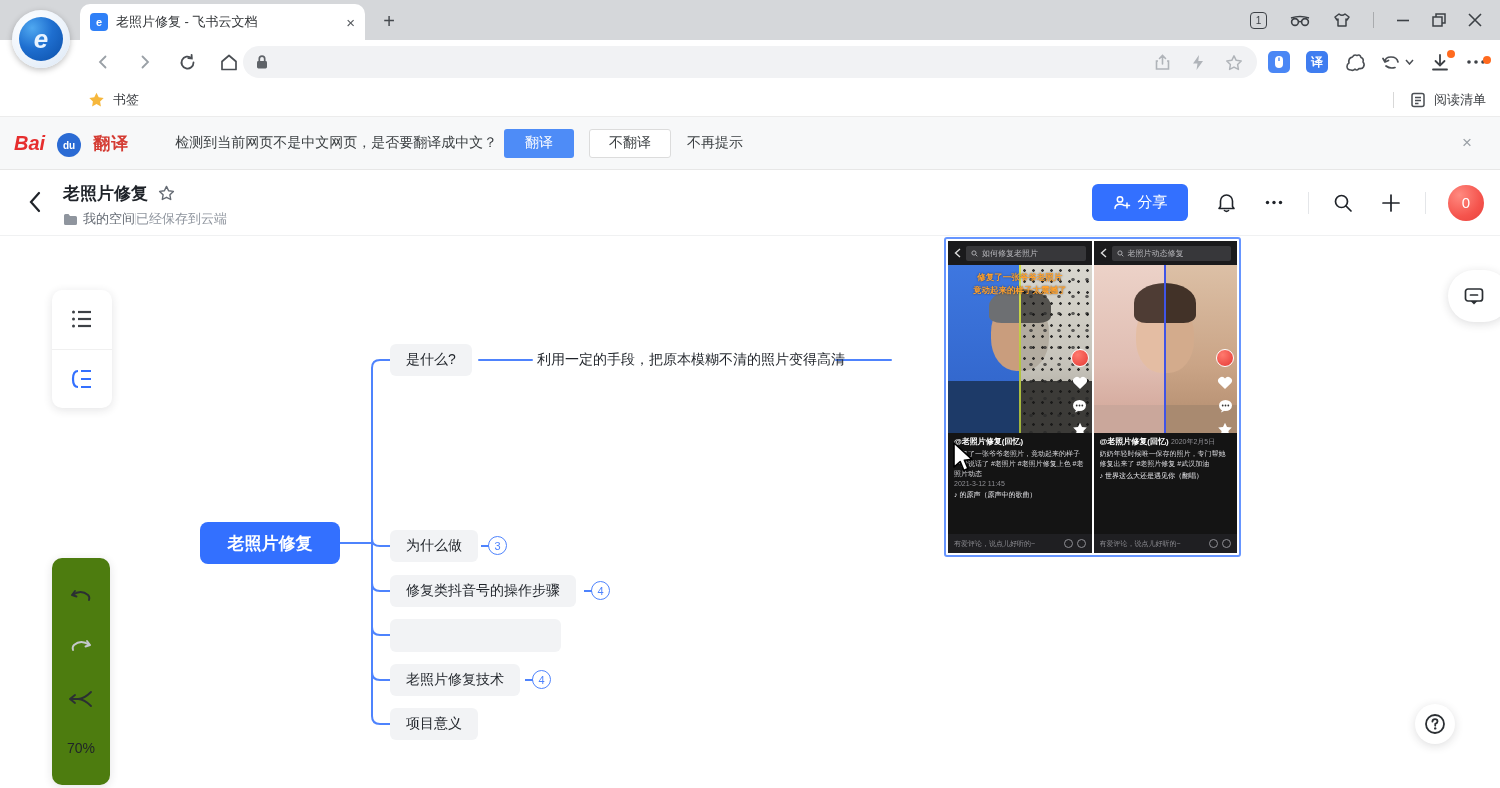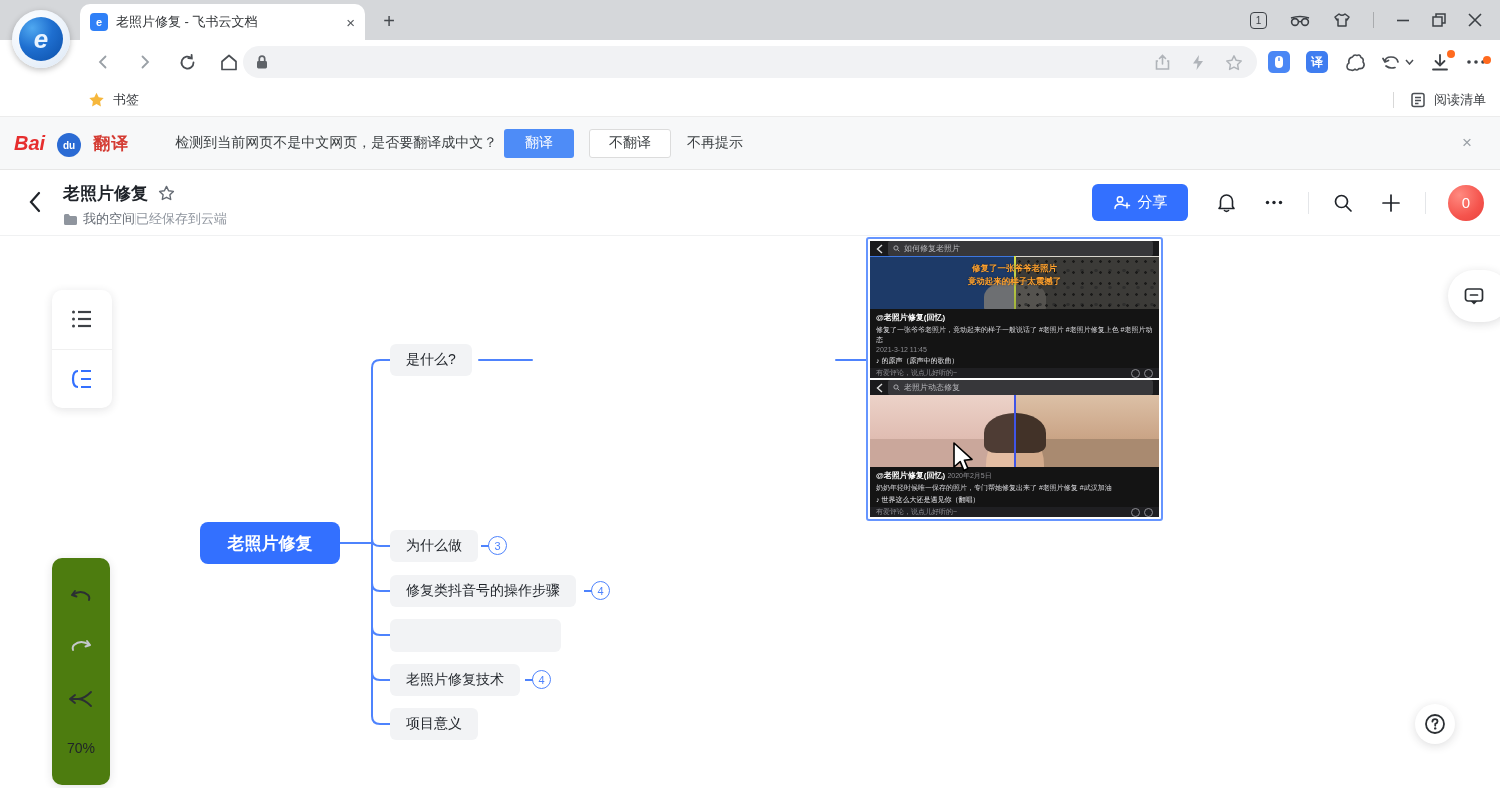--- a/index.html
+++ b/index.html
@@ -94,22 +94,22 @@
   .node { position:absolute; background:#f2f3f5; border-radius:6px; display:flex; align-items:center; justify-content:center;
     font-size:14px; color:#1f2329; padding:0 16px; height:32px; white-space:nowrap; }
   .root-node { position:absolute; left:200px; top:286px; width:140px; height:42px; background:#3370ff; border-radius:8px;
     color:#fff; font-size:17px; font-weight:bold; display:flex; align-items:center; justify-content:center; }
   .badge { position:absolute; width:19px; height:19px; border:1.5px solid #4e83fd; background:#fff; color:#4e83fd; border-radius:50%;
     font-size:11px; display:flex; align-items:center; justify-content:center; }
   .badge::before { content:""; position:absolute; left:-8px; width:8px; height:2px; background:#4e83fd; }
   .detail-text { position:absolute; left:537px; top:115px; font-size:14px; color:#1f2329; white-space:nowrap; }
 
   
-  .img-panel { position:absolute; left:866px; top:1px; width:297px; height:284px; border:2px solid #6695ff; border-radius:3px;
-    background:#fff; display:flex; gap:2px; padding:2px;flex-direction:column; }
+  .img-panel { position:absolute; left:944px; top:1px; width:297px; height:320px; border:2px solid #6695ff; border-radius:3px;
+    background:#fff; display:flex; gap:2px; padding:2px; }
   .video { position:relative; flex:1; background:#101010; overflow:hidden; display:flex; flex-direction:column; }
   .v-top { height:24px; background:#1a1a1c; display:flex; align-items:center; gap:5px; padding:0 6px; }
   .v-search { flex:1; height:15px; background:#37373a; border-radius:2px; display:flex; align-items:center; gap:4px; padding:0 5px;
     color:#b9b9bd; font-size:8px; white-space:nowrap; overflow:hidden; }
   .v-photo { position:relative; height:168px; overflow:hidden; }
   .v-photo .half { position:absolute; top:0; bottom:0; width:50%; }
   .v-divider { position:absolute; top:0; bottom:0; left:50%; width:2px; margin-left:-1px; z-index:5; }
   .specks { position:absolute; top:0; bottom:0; right:0; width:50%; z-index:4;
     background-image:radial-gradient(circle, rgba(20,20,20,.85) 1px, transparent 1.6px),
                      radial-gradient(circle, rgba(40,40,40,.7) 1.4px, transparent 2px);
@@ -395,20 +395,21 @@
     <svg width="26" height="22" viewBox="0 0 26 22">
       <path d="M10 11 H2 M2 11 L7 7 M2 11 L7 15" stroke="#2b2f33" stroke-width="1.9" fill="none" stroke-linecap="round" stroke-linejoin="round"></path>
       <path d="M10 11 Q16 11 23 4 M10 11 Q16 11 23 18" stroke="#2b2f33" stroke-width="1.9" fill="none" stroke-linecap="round"></path>
     </svg>
     <span class="zoom-label">70%</span>
   </div>
 
   <div class="root-node">老照片修复</div>
 
   <div class="node" style="left:390px; top:108px;">是什么?</div>
+  <span class="detail-text">利用一定的手段，把原本模糊不清的照片变得高清</span>
 
   <div class="node" style="left:390px; top:294px;">为什么做</div>
   <div class="badge" style="left:488px; top:300px;">3</div>
 
   <div class="node" style="left:390px; top:339px;">修复类抖音号的操作步骤</div>
   <div class="badge" style="left:591px; top:345px;">4</div>
 
   <div class="node" style="left:390px; top:383px; width:171px; height:33px;"></div>
 
   <div class="node" style="left:390px; top:428px;">老照片修复技术</div>

